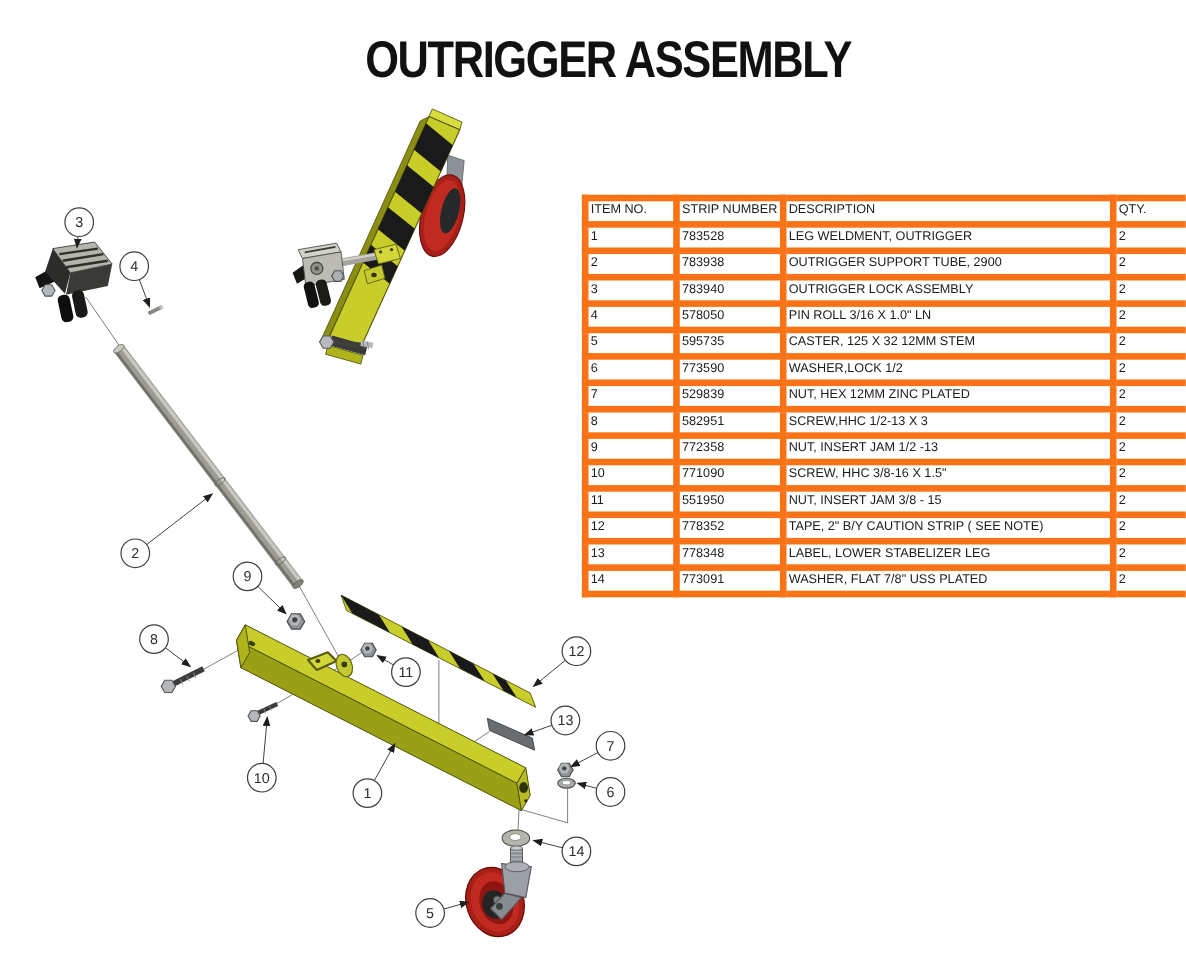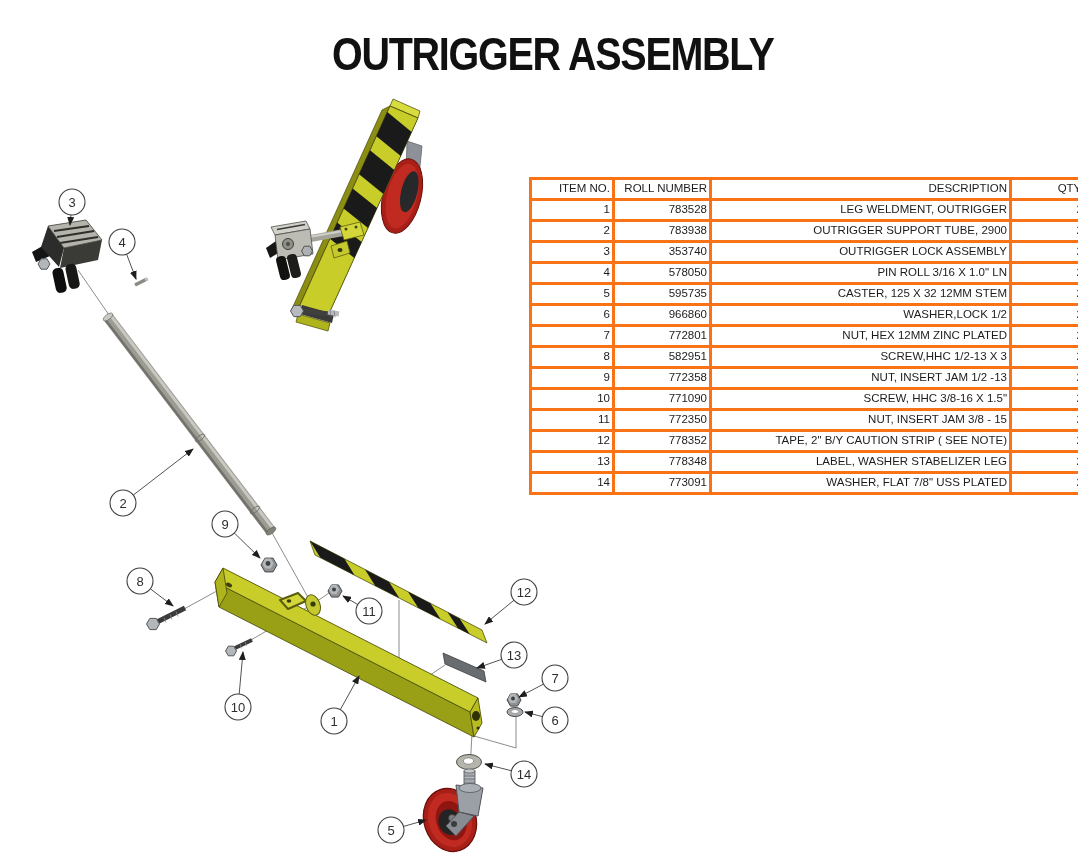--- a/index.html
+++ b/index.html
@@ -2,22 +2,22 @@
 <html><head>
 <meta charset="utf-8">
 <style>
   html,body{margin:0;padding:0;background:#fff;}
   #page{position:relative;width:1078px;height:868px;background:#ffffff;overflow:hidden;
         font-family:"Liberation Sans",sans-serif;margin-left:26px;}
   #title{position:absolute;left:306px;top:26px;font-size:47px;font-weight:bold;color:#111;
          letter-spacing:-1.5px;transform:scaleX(0.84);transform-origin:left top;white-space:nowrap;}
   #parts-table{position:absolute;left:503px;top:177px;width:556px;border-collapse:collapse;
                table-layout:fixed;font-size:11.5px;color:#1c1c1c;}
-  #parts-table th,#parts-table td{border:3px solid #f97316;height:18px;padding:0 2px;
-               text-align:right;font-weight:normal;white-space:nowrap;overflow:hidden;line-height:1;}
+  #parts-table th,#parts-table td{border:6px solid #f97316;height:18px;padding:0 2px;
+               text-align:left;font-weight:normal;white-space:nowrap;overflow:hidden;line-height:1;}
   #drawing{position:absolute;left:0;top:0;}
   .balloon{fill:#ffffff;stroke:#3f3f3f;stroke-width:1.1;}
   .btxt{font-size:13px;fill:#2e2e2e;text-anchor:middle;}
   .ldr{stroke:#3f3f3f;stroke-width:0.9;fill:none;}
   .cline{stroke:#5a5a5a;stroke-width:0.7;fill:none;}
 </style>
 </head>
 <body>
 
 <div id="page">
@@ -27,65 +27,65 @@
   <table id="parts-table">
     <colgroup>
         <col style="width:83px">
         <col style="width:97px">
         <col style="width:300px">
         <col style="width:76px">
       </colgroup>
     <thead>
       <tr>
         <th>ITEM NO.</th>
-        <th>ROLL NUMBER</th>
+        <th>STRIP NUMBER</th>
         <th>DESCRIPTION</th>
         <th>QTY.</th>
       </tr>
     </thead>
     <tbody>
         <tr>
           <td>1</td>
           <td>783528</td>
           <td>LEG WELDMENT, OUTRIGGER</td>
           <td>2</td>
         </tr>
         <tr>
           <td>2</td>
           <td>783938</td>
           <td>OUTRIGGER SUPPORT TUBE, 2900</td>
           <td>2</td>
         </tr>
         <tr>
           <td>3</td>
-          <td>353740</td>
+          <td>783940</td>
           <td>OUTRIGGER LOCK ASSEMBLY</td>
           <td>2</td>
         </tr>
         <tr>
           <td>4</td>
           <td>578050</td>
           <td>PIN ROLL 3/16 X 1.0" LN</td>
           <td>2</td>
         </tr>
         <tr>
           <td>5</td>
           <td>595735</td>
           <td>CASTER, 125 X 32 12MM STEM</td>
           <td>2</td>
         </tr>
         <tr>
           <td>6</td>
-          <td>966860</td>
+          <td>773590</td>
           <td>WASHER,LOCK 1/2</td>
           <td>2</td>
         </tr>
         <tr>
           <td>7</td>
-          <td>772801</td>
+          <td>529839</td>
           <td>NUT, HEX 12MM ZINC PLATED</td>
           <td>2</td>
         </tr>
         <tr>
           <td>8</td>
           <td>582951</td>
           <td>SCREW,HHC 1/2-13 X 3</td>
           <td>2</td>
         </tr>
         <tr>
@@ -95,34 +95,34 @@
           <td>2</td>
         </tr>
         <tr>
           <td>10</td>
           <td>771090</td>
           <td>SCREW, HHC 3/8-16 X 1.5"</td>
           <td>2</td>
         </tr>
         <tr>
           <td>11</td>
-          <td>772350</td>
+          <td>551950</td>
           <td>NUT, INSERT JAM 3/8 - 15</td>
           <td>2</td>
         </tr>
         <tr>
           <td>12</td>
           <td>778352</td>
           <td>TAPE, 2" B/Y CAUTION STRIP ( SEE NOTE)</td>
           <td>2</td>
         </tr>
         <tr>
           <td>13</td>
           <td>778348</td>
-          <td>LABEL, WASHER STABELIZER LEG</td>
+          <td>LABEL, LOWER STABELIZER LEG</td>
           <td>2</td>
         </tr>
         <tr>
           <td>14</td>
           <td>773091</td>
           <td>WASHER, FLAT 7/8" USS PLATED</td>
           <td>2</td>
         </tr>
       </tbody>
   </table>

